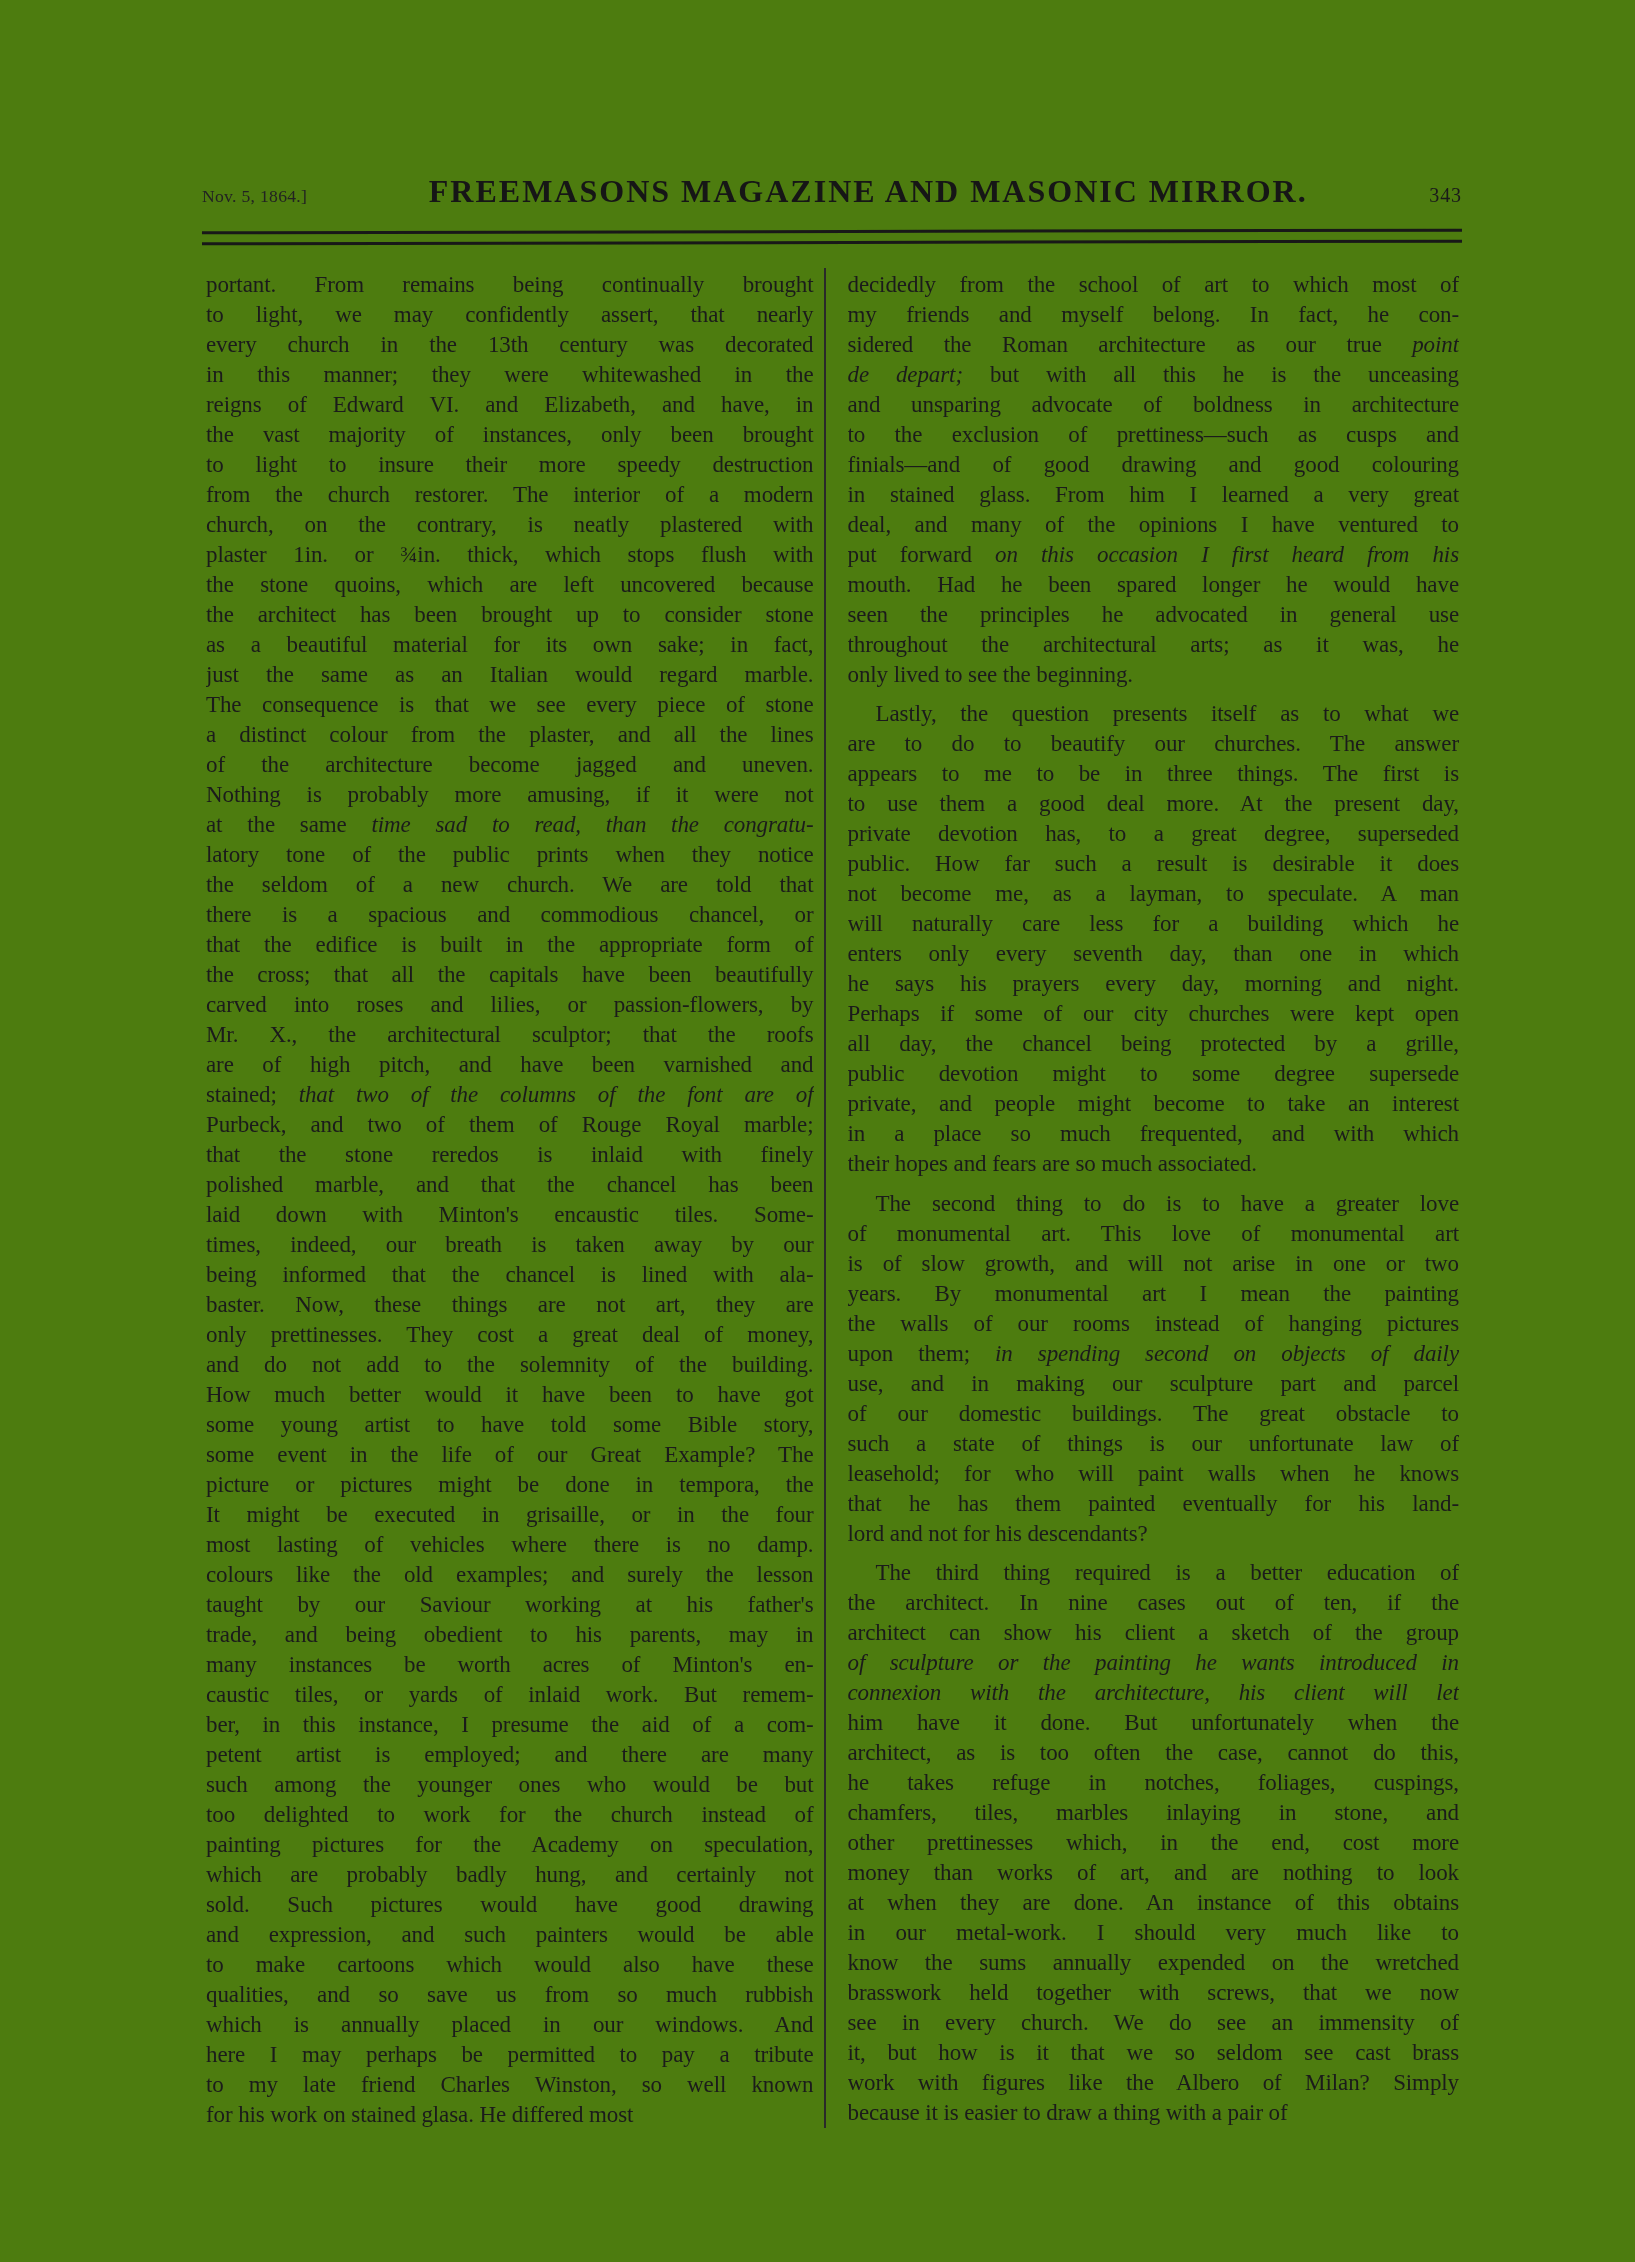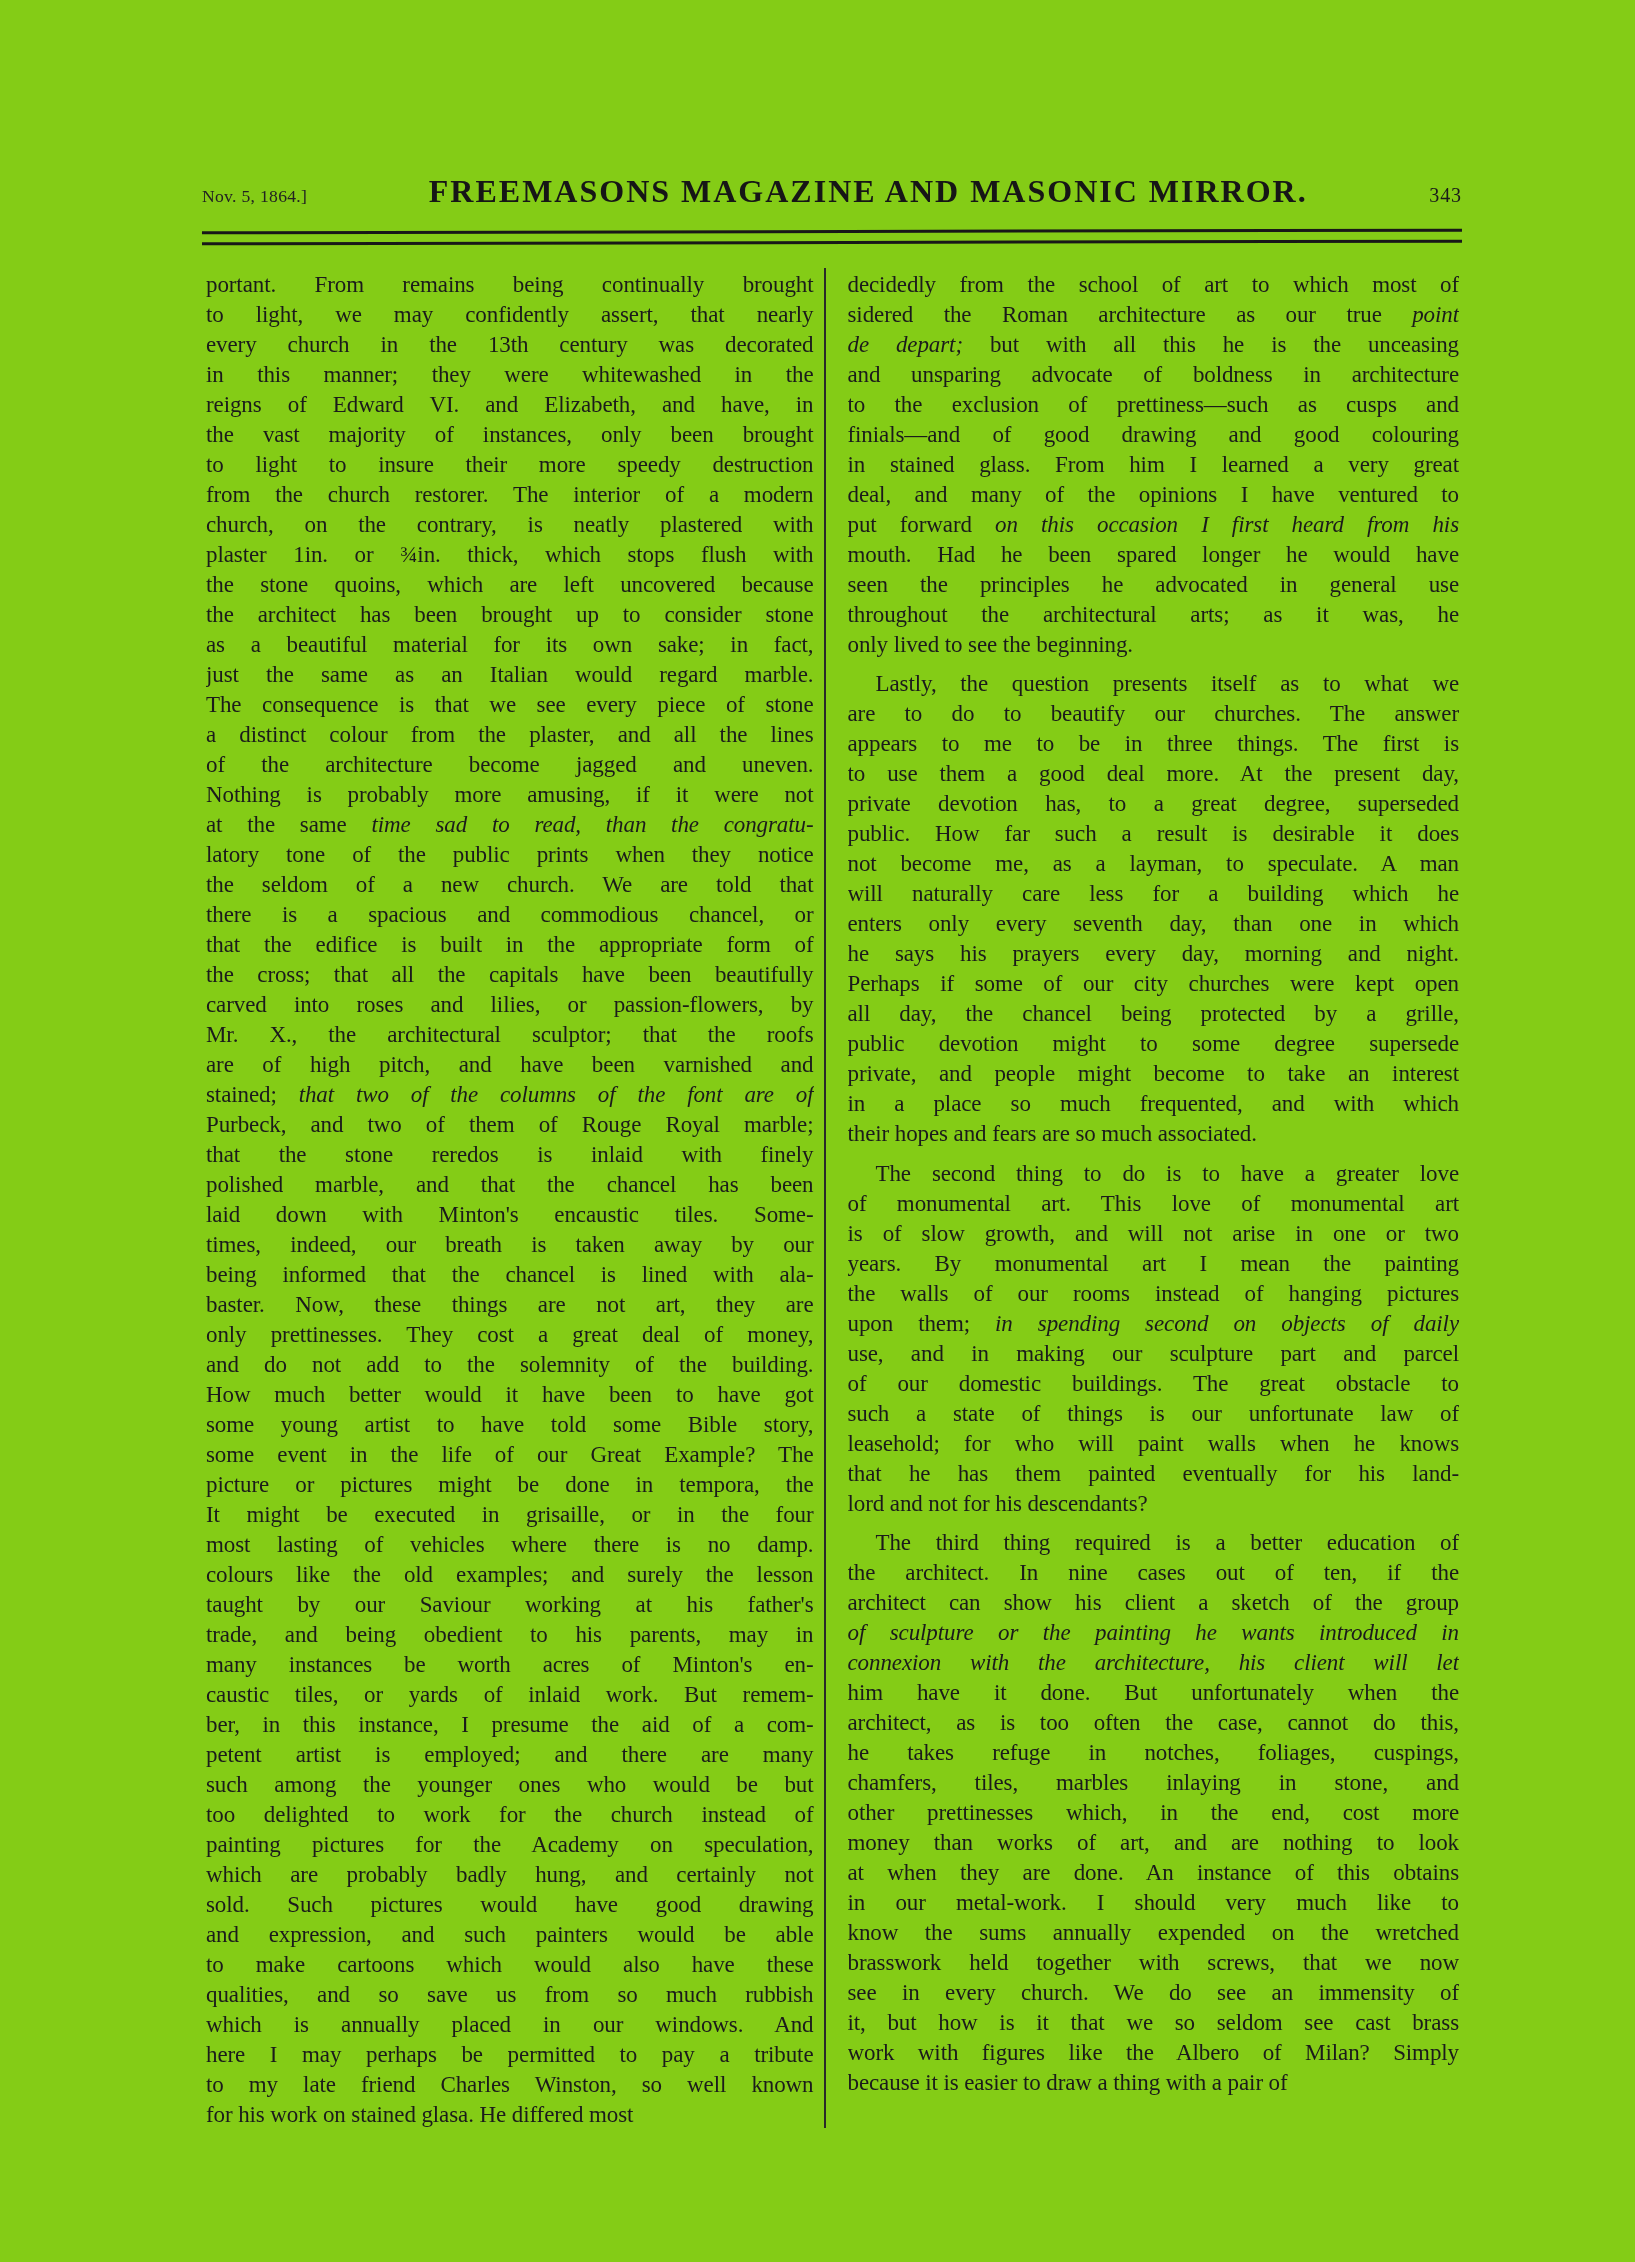--- a/index.html
+++ b/index.html
@@ -3,21 +3,21 @@
 <meta charset="utf-8">
 <style>
   html,body{margin:0;padding:0;}
   body{
     width:1635px;height:2262px;
     background:#f4f4f2;
     font-family:"Liberation Serif", serif;
   }
   .page{
     position:relative;width:1635px;height:2262px;
-    background:#84cc16;color:#1b1b1b;overflow:hidden;
+    background:#4d7c0f;color:#1b1b1b;overflow:hidden;
   }
   
   .running-head{
     position:absolute;top:173px;left:202px;width:1260px;
     display:flex;align-items:baseline;
   }
   .issue-date{
     font-size:17.6px;letter-spacing:0.3px;white-space:nowrap;color:#222;
   }
   .masthead{
@@ -139,20 +139,21 @@
           <div class="line">which is annually placed in our windows. And</div>
           <div class="line">here I may perhaps be permitted to pay a tribute</div>
           <div class="line">to my late friend Charles Winston, so well known</div>
           <div class="line last">for his work on stained glasa. He differed most</div>
         </div>
       </section>
     <div class="col-divider"></div>
     <section class="column right" id="col-right">
         <div class="para">
           <div class="line">decidedly from the school of art to which most of</div>
+          <div class="line">my friends and myself belong. In fact, he con-</div>
           <div class="line">sidered the Roman architecture as our true <i>point</i></div>
           <div class="line"><i>de depart;</i> but with all this he is the unceasing</div>
           <div class="line">and unsparing advocate of boldness in architecture</div>
           <div class="line">to the exclusion of prettiness—such as cusps and</div>
           <div class="line">finials—and of good drawing and good colouring</div>
           <div class="line">in stained glass. From him I learned a very great</div>
           <div class="line">deal, and many of the opinions I have ventured to</div>
           <div class="line">put forward <i>on this occasion I first heard from his</i></div>
           <div class="line">mouth. Had he been spared longer he would have</div>
           <div class="line">seen the principles he advocated in general use</div>

